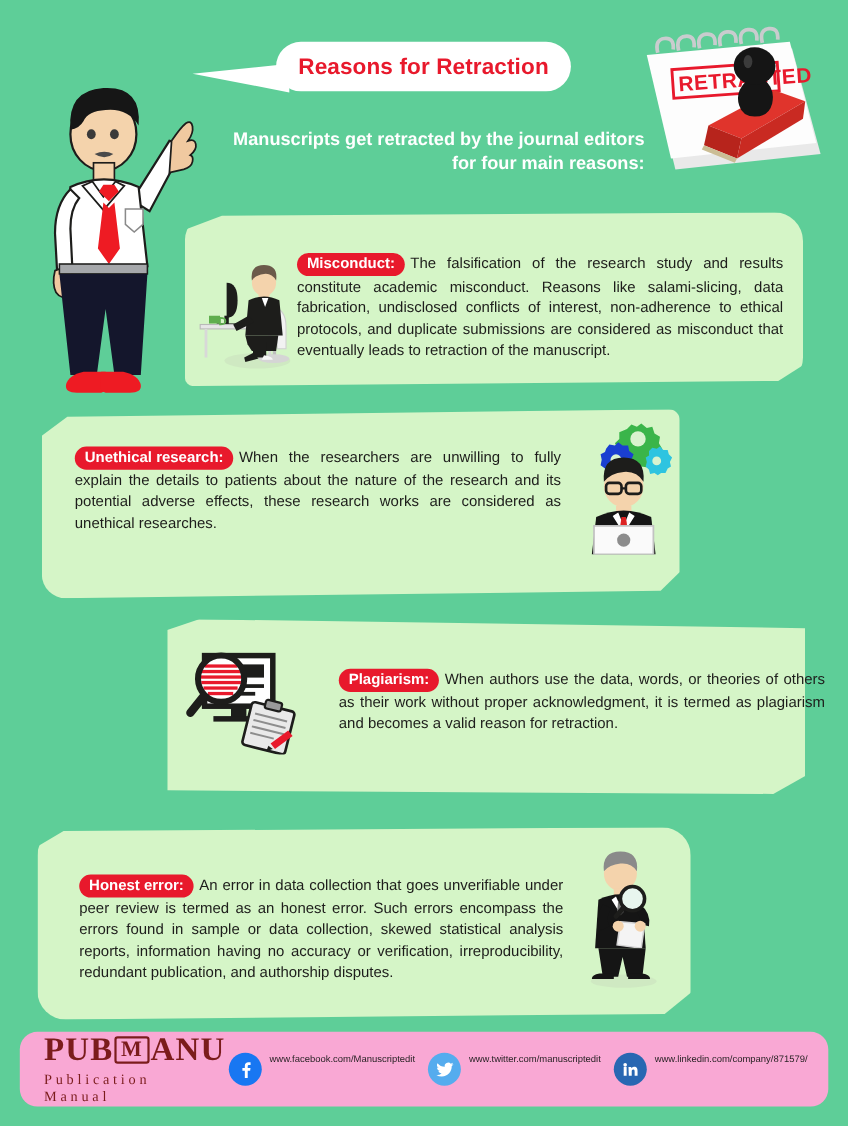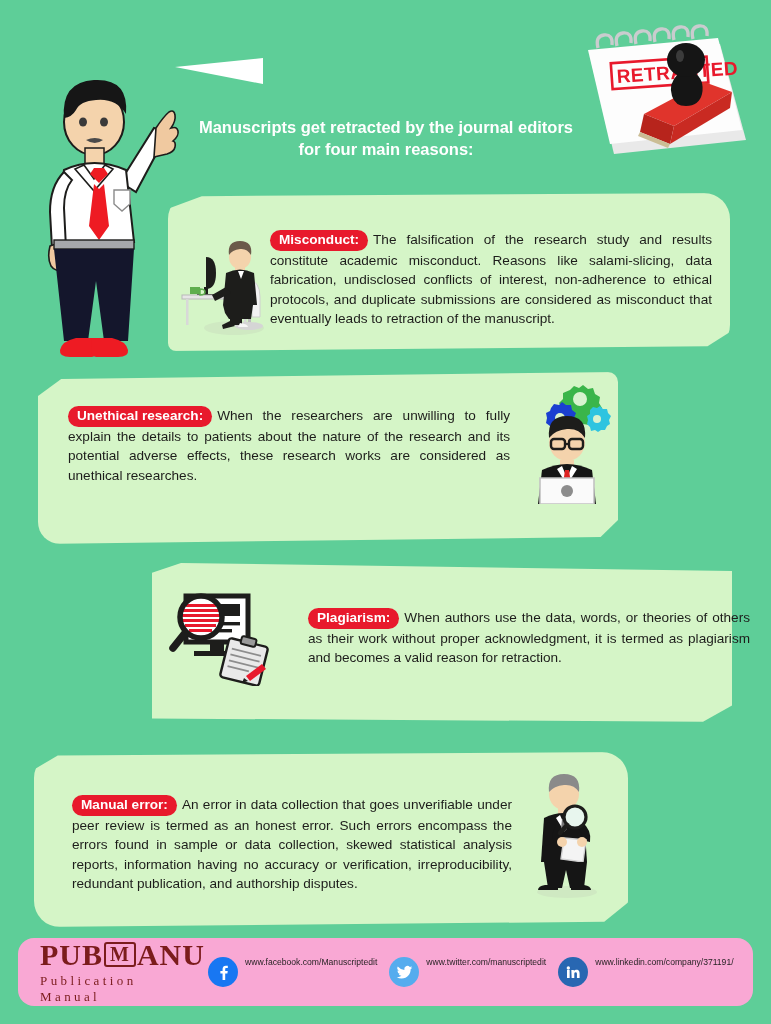--- a/index.html
+++ b/index.html
@@ -25,21 +25,21 @@
   .bubble-tail{
     position:absolute;left:175px;top:58px;width:0;height:0;z-index:5;
     border-top:9px solid transparent;
     border-bottom:17px solid transparent;
     border-right:88px solid #ffffff;
   }
 
   
   .subtitle{
     position:absolute;left:186px;top:116px;width:400px;
-    text-align:center;color:#ffffff;font-weight:bold;
+    text-align:right;color:#ffffff;font-weight:bold;
     font-size:16.5px;line-height:1.35;z-index:4;
   }
 
   
   .panel{
     position:absolute;background:#d5f5c7;z-index:2;
   }
   .panel.p1-round{
     left:168px;top:193px;width:562px;height:158px;
     background:#d5f5c7;
@@ -120,20 +120,23 @@
 <body>
 
 <div class="stage">
 
   <div class="panel p1-round"></div>
   <div class="panel p2"></div>
   <div class="panel p3"></div>
   <div class="panel p4"></div>
 
   <div class="bubble-tail"></div>
+  <div class="bubble">
+    <span class="bubble-txt">Reasons for Retraction</span>
+  </div>
 
   <div class="subtitle">Manuscripts get retracted by the journal editors for four main reasons:</div>
 
   <svg class="ill" style="left:28px;top:70px;" width="170" height="300" viewBox="0 0 170 300">
 
     <path d="M92 112 L126 58 L140 62 L108 122 Z" fill="#fff" stroke="#1d1d1b" stroke-width="2"></path>
 
     <path d="M128 58 q8 -12 13 -16 q5 -3 6 3 q1 6 -4 13 q6 -2 7 3 q1 5 -5 10 q3 1 2 6 q-1 5 -8 7 l-13 3 z" fill="#f0c9a0" stroke="#1d1d1b" stroke-width="1.6"></path>
 
     <ellipse cx="66" cy="52" rx="30" ry="33" fill="#f4d3ac" stroke="#1d1d1b" stroke-width="2"></ellipse>
@@ -303,21 +306,21 @@
   </svg>
 
   <div class="block b3">
     <p class="body-txt">
       <span class="tag">Plagiarism:</span><span>When authors use the data, words, or theories of others as their work without proper acknowledgment, it is termed as plagiarism and becomes a valid reason for retraction.</span>
     </p>
   </div>
 
   <div class="block b4">
     <p class="body-txt">
-      <span class="tag">Manual error:</span><span>An error in data collection that goes unverifiable under peer review is termed as an honest error. Such errors encompass the errors found in sample or data collection, skewed statistical analysis reports, information having no accuracy or verification, irreproducibility, redundant publication, and authorship disputes.</span>
+      <span class="tag">Honest error:</span><span>An error in data collection that goes unverifiable under peer review is termed as an honest error. Such errors encompass the errors found in sample or data collection, skewed statistical analysis reports, information having no accuracy or verification, irreproducibility, redundant publication, and authorship disputes.</span>
     </p>
   </div>
 
   <svg class="ill" style="left:518px;top:772px;" width="98" height="128" viewBox="0 0 98 128">
     <ellipse cx="49" cy="120" rx="30" ry="6" fill="#cfe9c2"></ellipse>
 
     <ellipse cx="46" cy="22" rx="15" ry="16" fill="#f4d3ac"></ellipse>
     <path d="M31 20 q-2 -18 15 -18 q17 0 15 18 q-5 -8 -15 -7 q-10 1 -15 7z" fill="#8a8a8a"></path>
     <rect x="40" y="36" width="12" height="8" fill="#f4d3ac"></rect>
 
@@ -364,17 +367,17 @@
           <path d="M23 4.9c-.8.36-1.7.6-2.6.7a4.5 4.5 0 0 0 2-2.5c-.9.53-1.9.9-2.9 1.1a4.5 4.5 0 0 0-7.7 4.1A12.8 12.8 0 0 1 2.5 3.6a4.5 4.5 0 0 0 1.4 6 4.4 4.4 0 0 1-2-.56v.05a4.5 4.5 0 0 0 3.6 4.4 4.5 4.5 0 0 1-2 .08 4.5 4.5 0 0 0 4.2 3.1A9 9 0 0 1 1 18.6a12.7 12.7 0 0 0 6.9 2c8.3 0 12.8-6.9 12.8-12.8v-.6c.9-.64 1.6-1.4 2.3-2.3z" fill="#fff"></path>
         </svg>
       </div>
       <span class="surl">www.twitter.com/manuscriptedit</span>
 
       <div class="sbadge li">
         <svg width="16" height="16" viewBox="0 0 24 24" aria-hidden="true">
           <path d="M4.98 3.5A2.5 2.5 0 1 1 2.5 6 2.5 2.5 0 0 1 4.98 3.5zM3 8.98h4V21H3zM9.5 8.98h3.8v1.64h.05a4.2 4.2 0 0 1 3.77-2.07c4.03 0 4.78 2.65 4.78 6.1V21h-4v-5.5c0-1.3 0-3-1.83-3s-2.12 1.43-2.12 2.9V21h-4z" fill="#fff"></path>
         </svg>
       </div>
-      <span class="surl">www.linkedin.com/company/371191/</span>
+      <span class="surl">www.linkedin.com/company/871579/</span>
     </div>
   </div>
 
 </div>
 
 </body></html>

